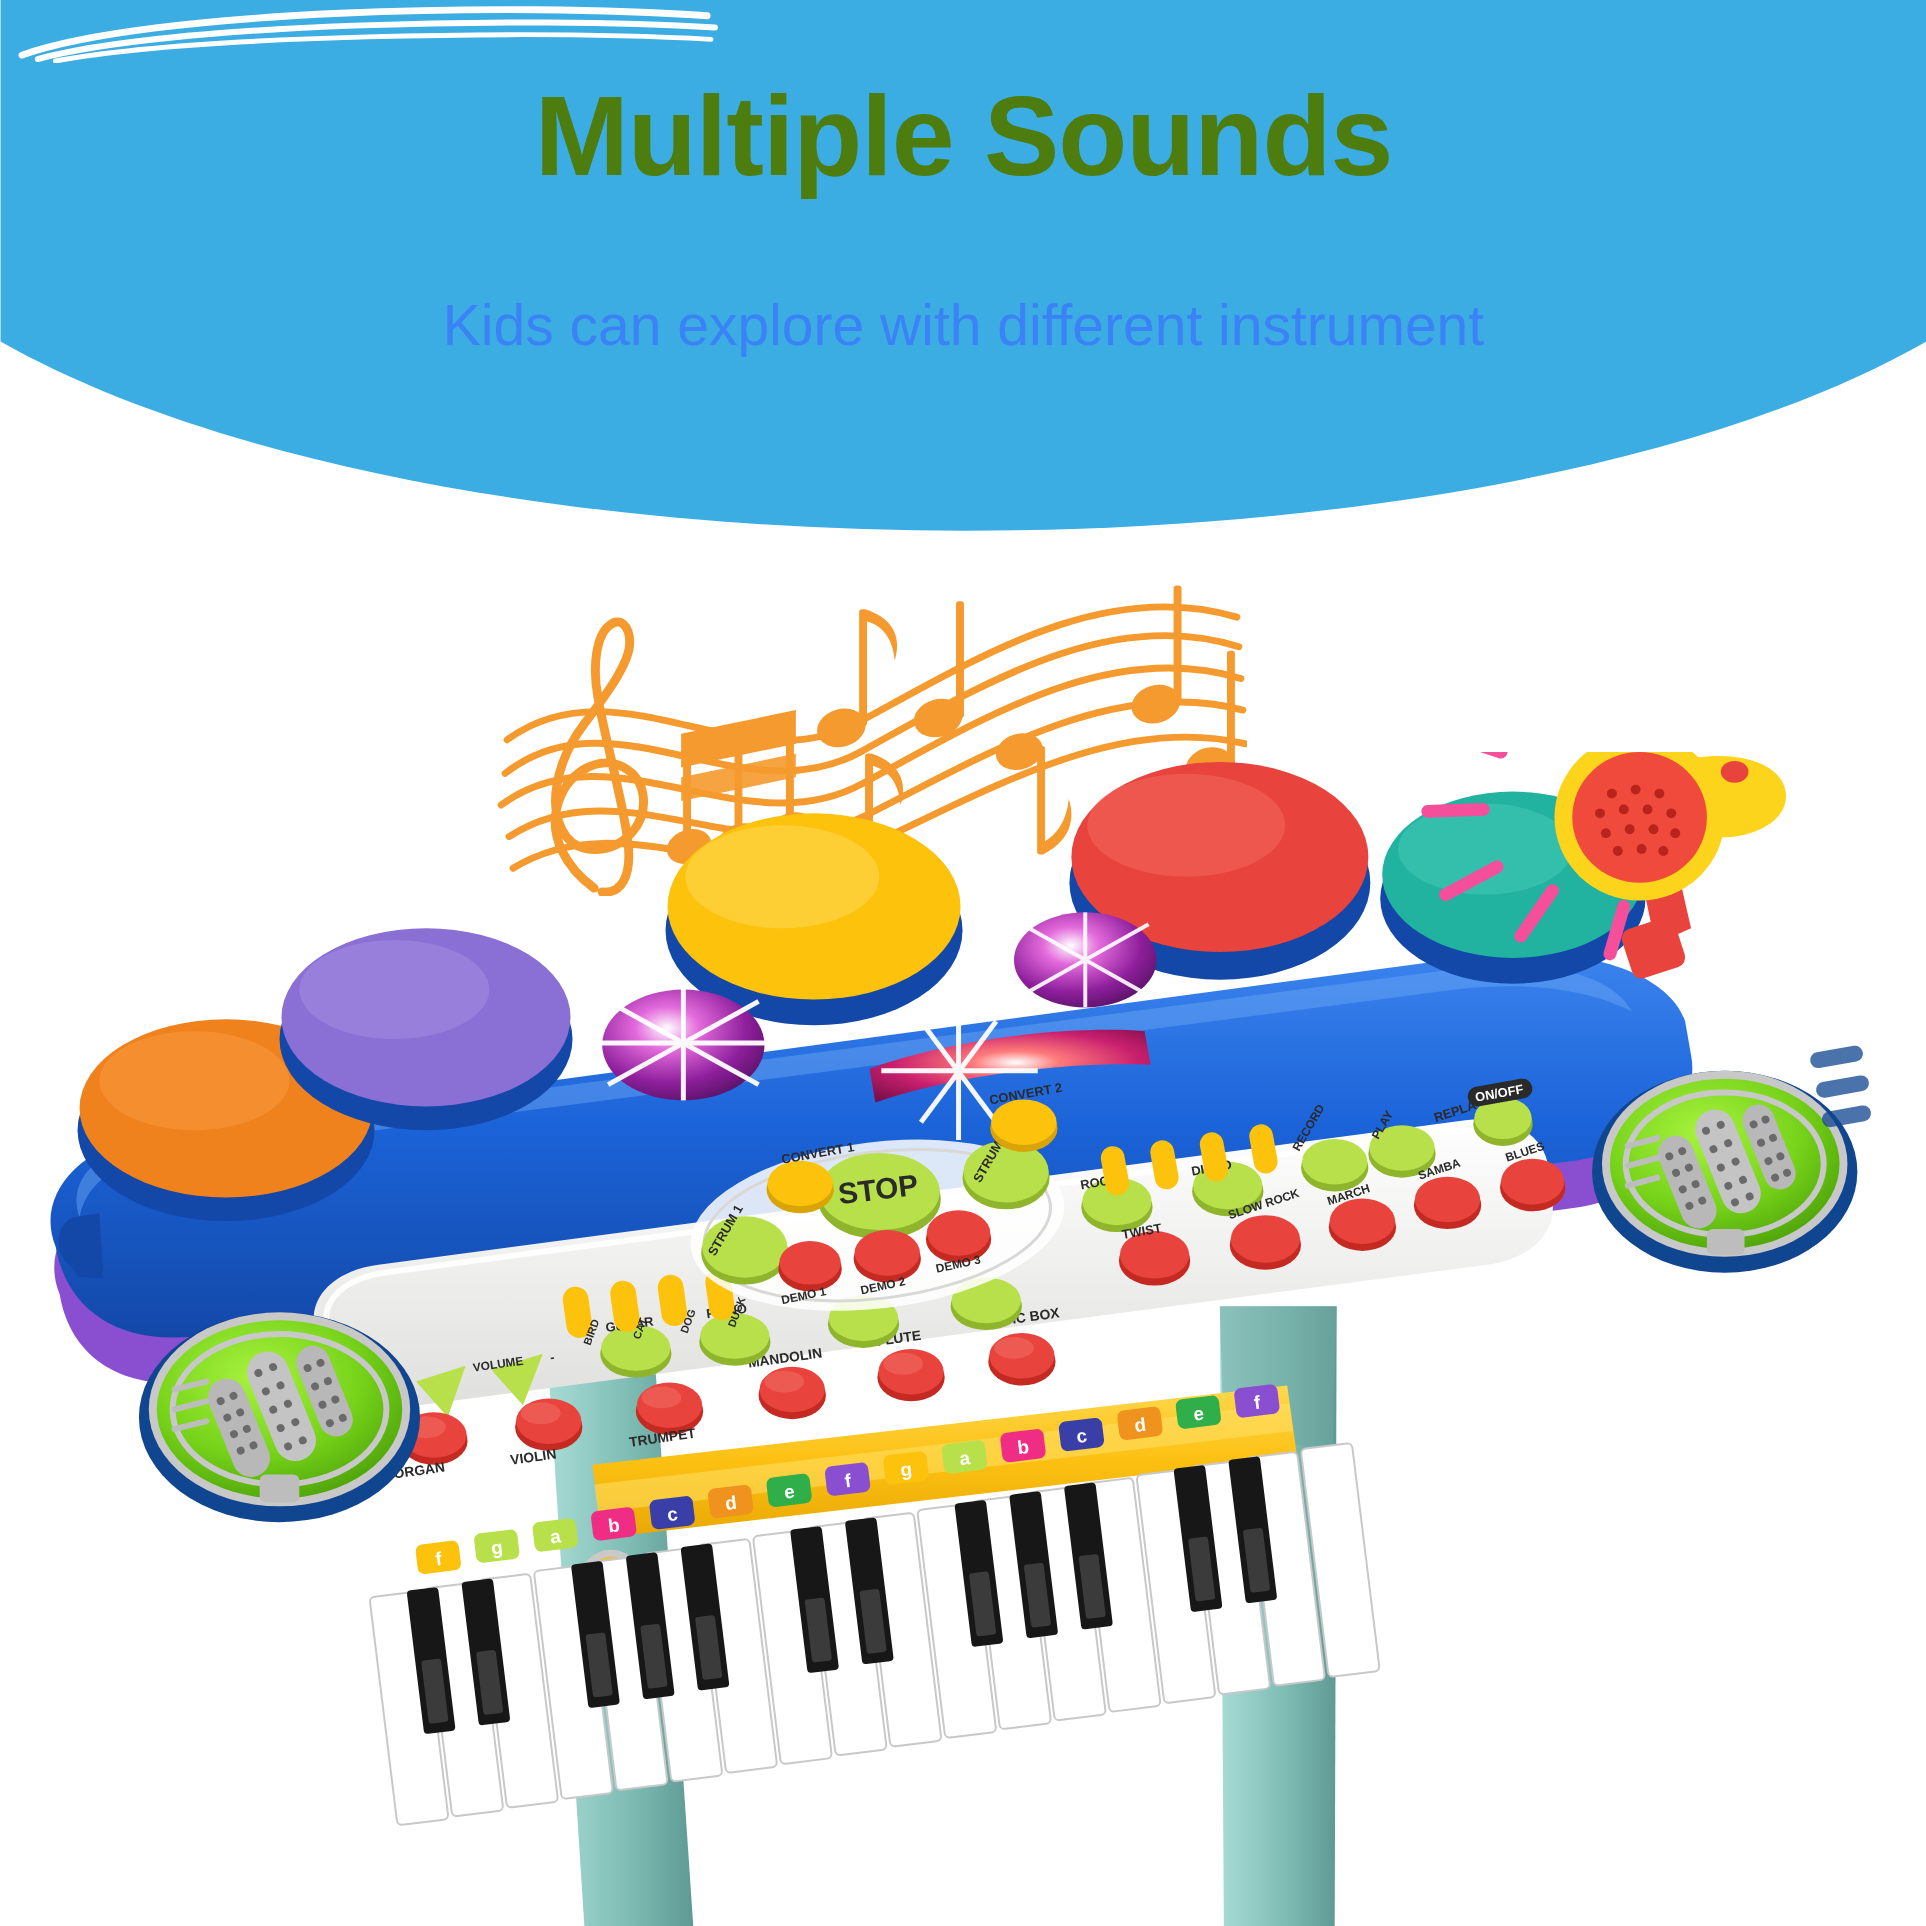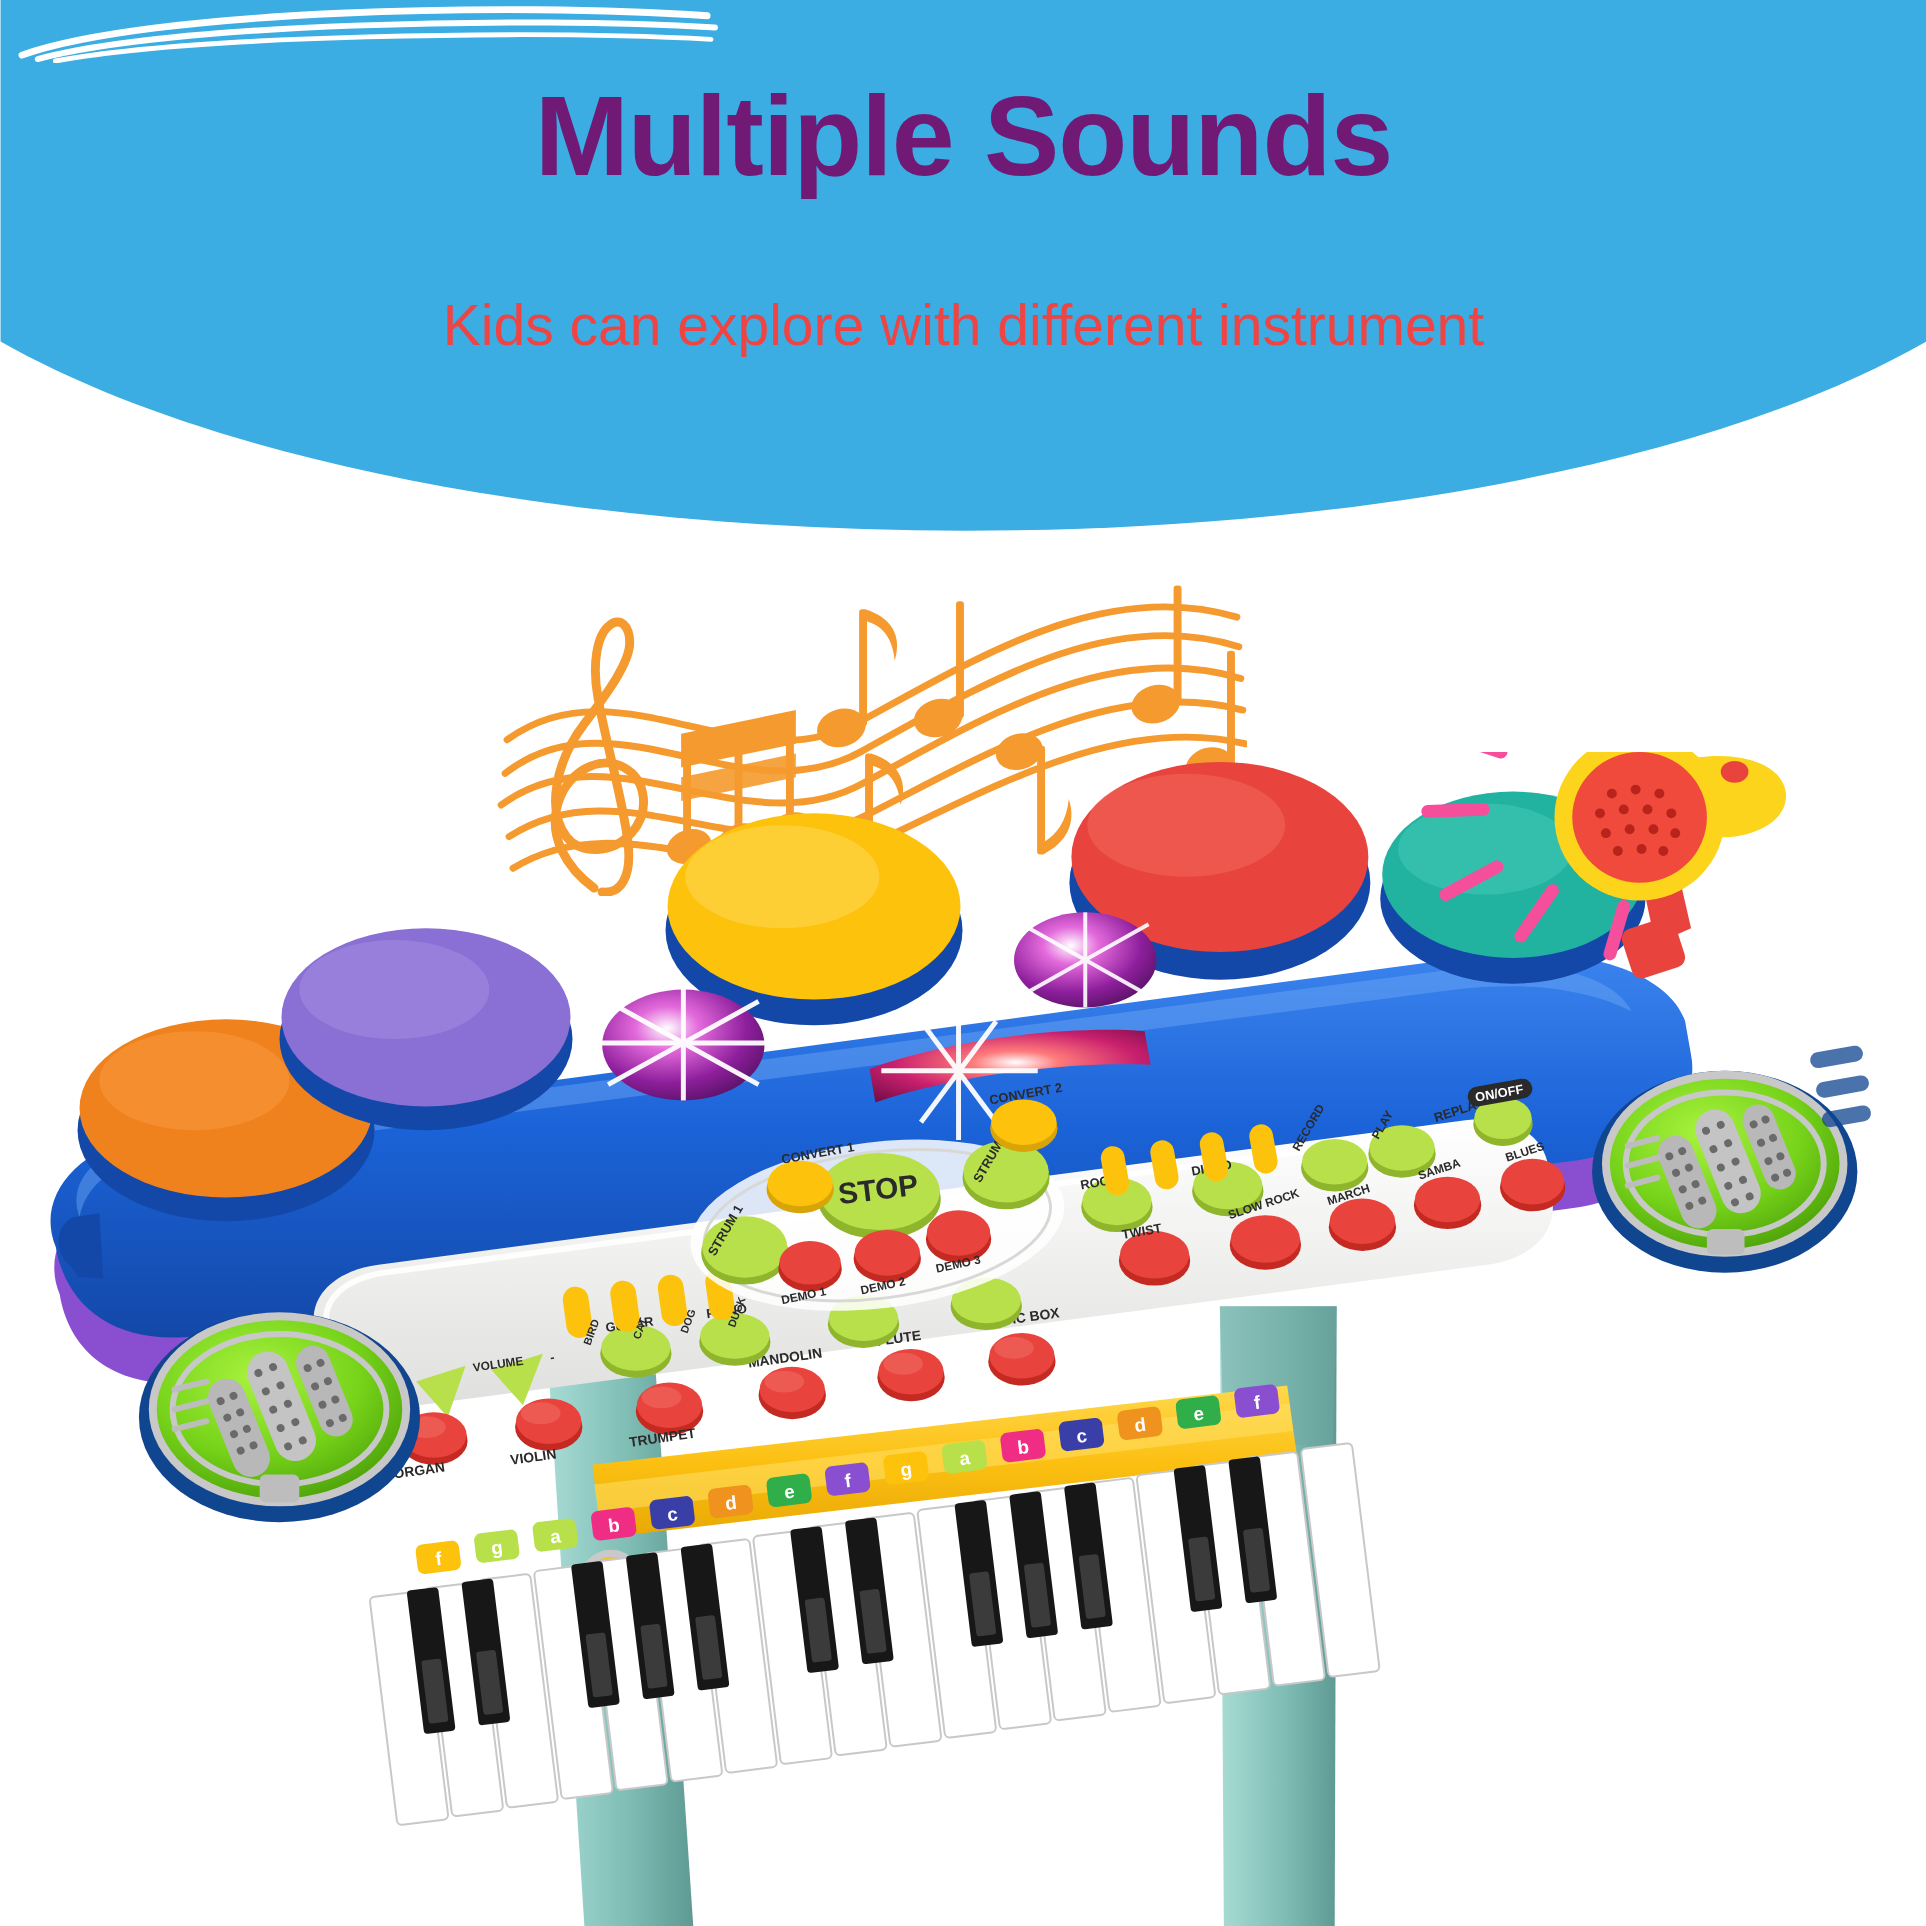--- a/index.html
+++ b/index.html
@@ -27,35 +27,35 @@
   #banner-text{
     position:absolute; left:0; top:0;
     width:1927px; height:515px;
     text-align:center;
     pointer-events:none;
   }
   #banner-title{
     margin-top:77px;
     font-size:113px;
     font-weight:bold;
-    color:#701a75;
+    color:#4d7c0f;
     letter-spacing:-1px;
     line-height:1.05;
     font-family:"Liberation Sans", sans-serif;
   }
   #divider-wrap{
     margin-top:22px;
     height:63px;
     display:flex; justify-content:center; align-items:center;
   }
   #banner-sub{
     margin-top:10px;
     font-size:57px;
     font-weight:400;
-    color:#ef4444;
+    color:#3b82f6;
     line-height:1.22;
     font-family:"Liberation Sans", sans-serif;
   }
 
   
   #music-art{
     position:absolute;
     left:495px; top:540px;
     width:752px; height:356px;
   }

